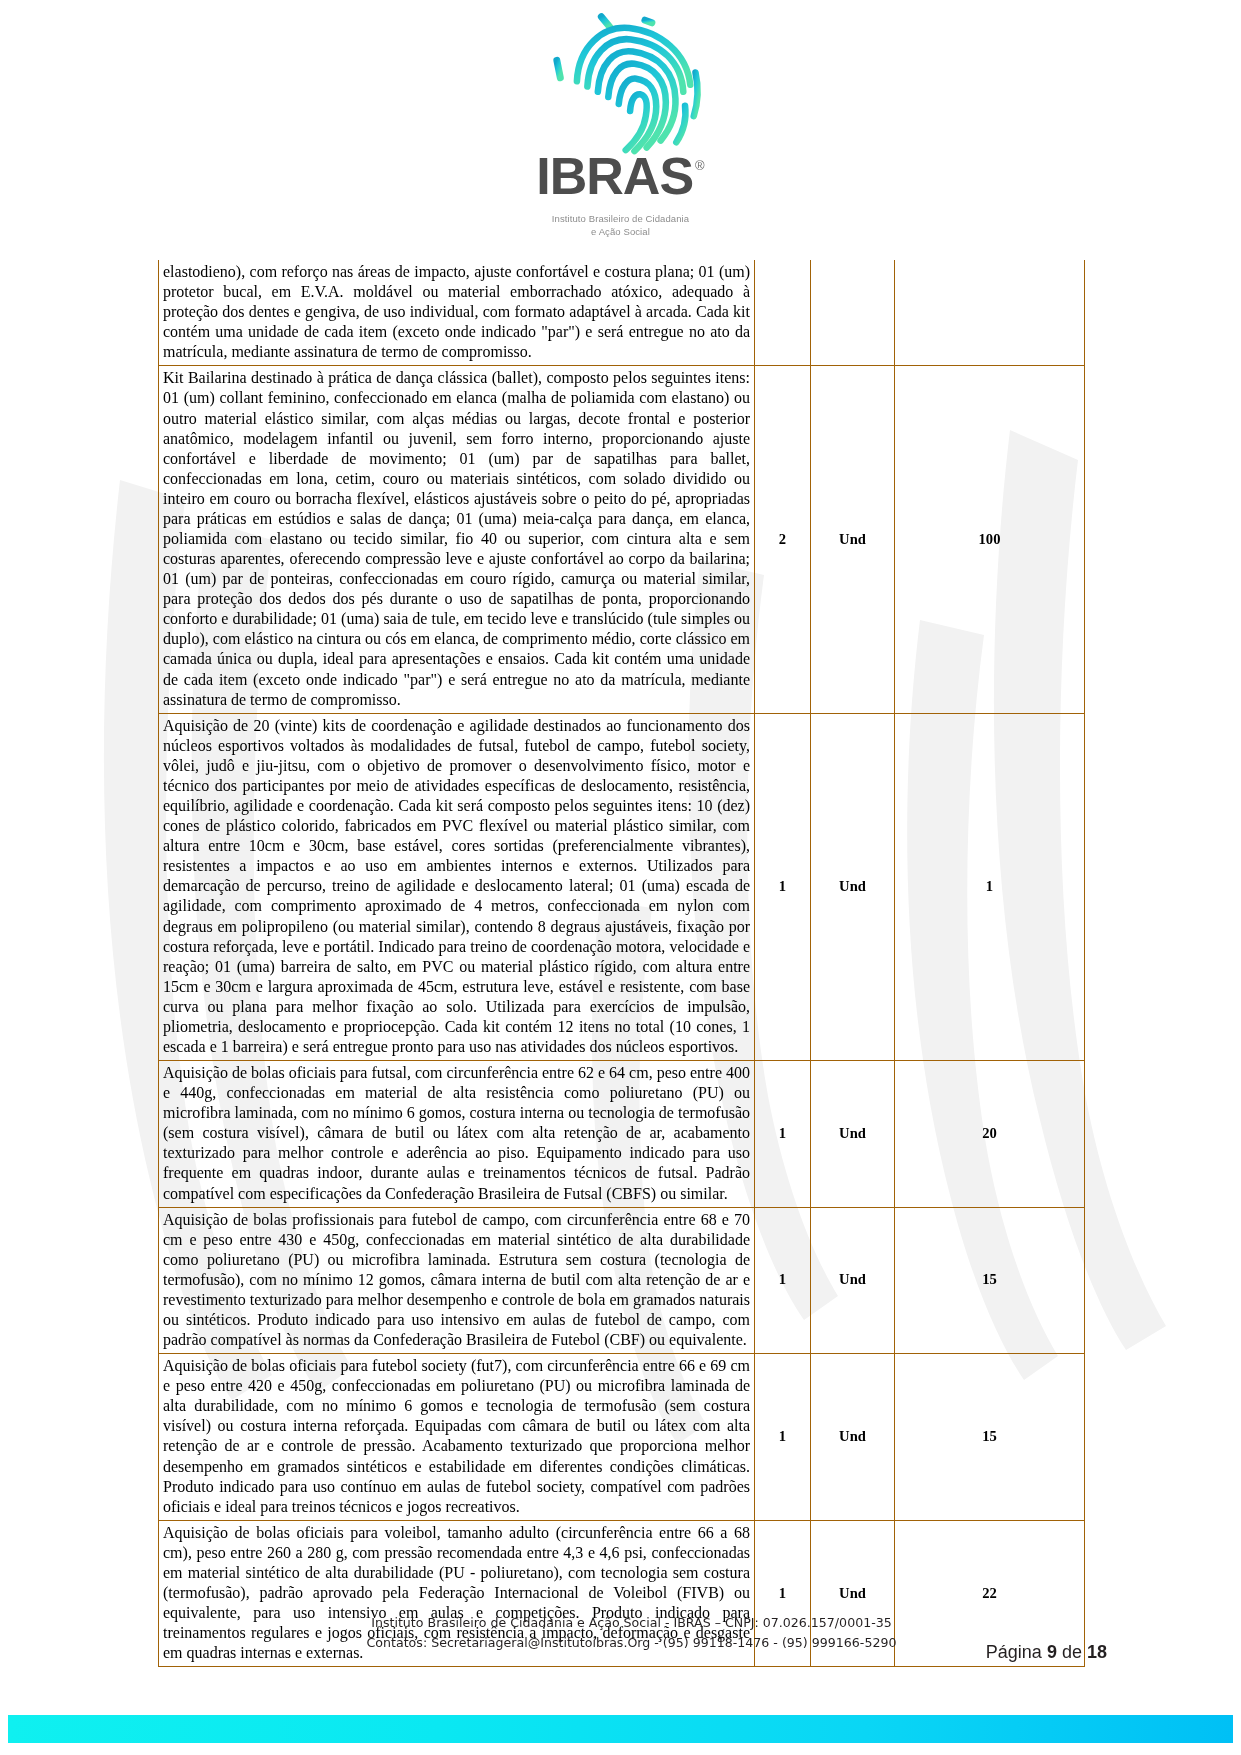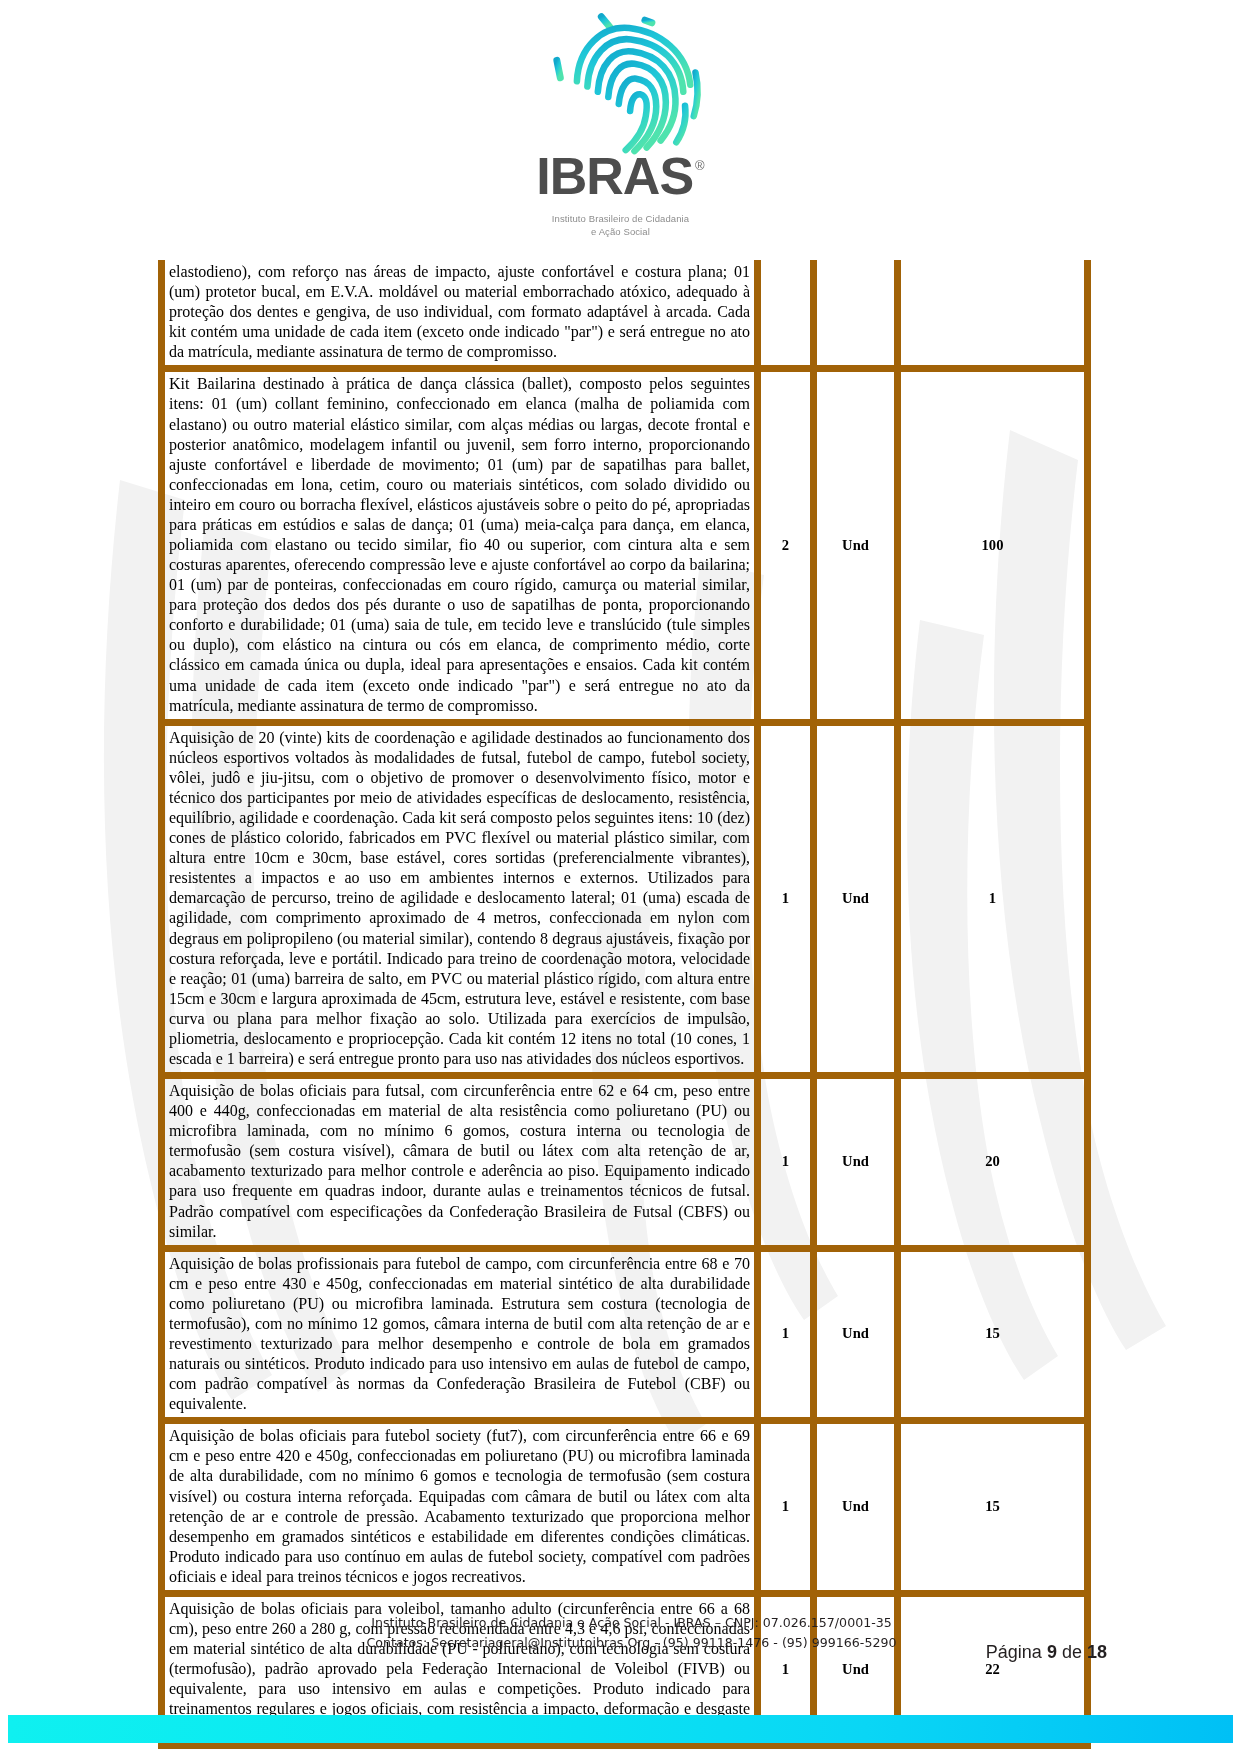--- a/index.html
+++ b/index.html
@@ -97,21 +97,21 @@
     width: 926px;
     z-index: 3;
   }
   table.spec {
     border-collapse: collapse;
     width: 926px;
     table-layout: fixed;
     background: transparent;
   }
   table.spec td {
-    border: 7px solid #a16207;
+    border: 1px solid #a16207;
     vertical-align: middle;
     padding: 2px 4px 3px 4px;
     background: transparent;
   }
   td.desc {
     text-align: justify;
     text-justify: inter-word;
     font-size: 16px;
     line-height: 1.255;
     color: #000000;

